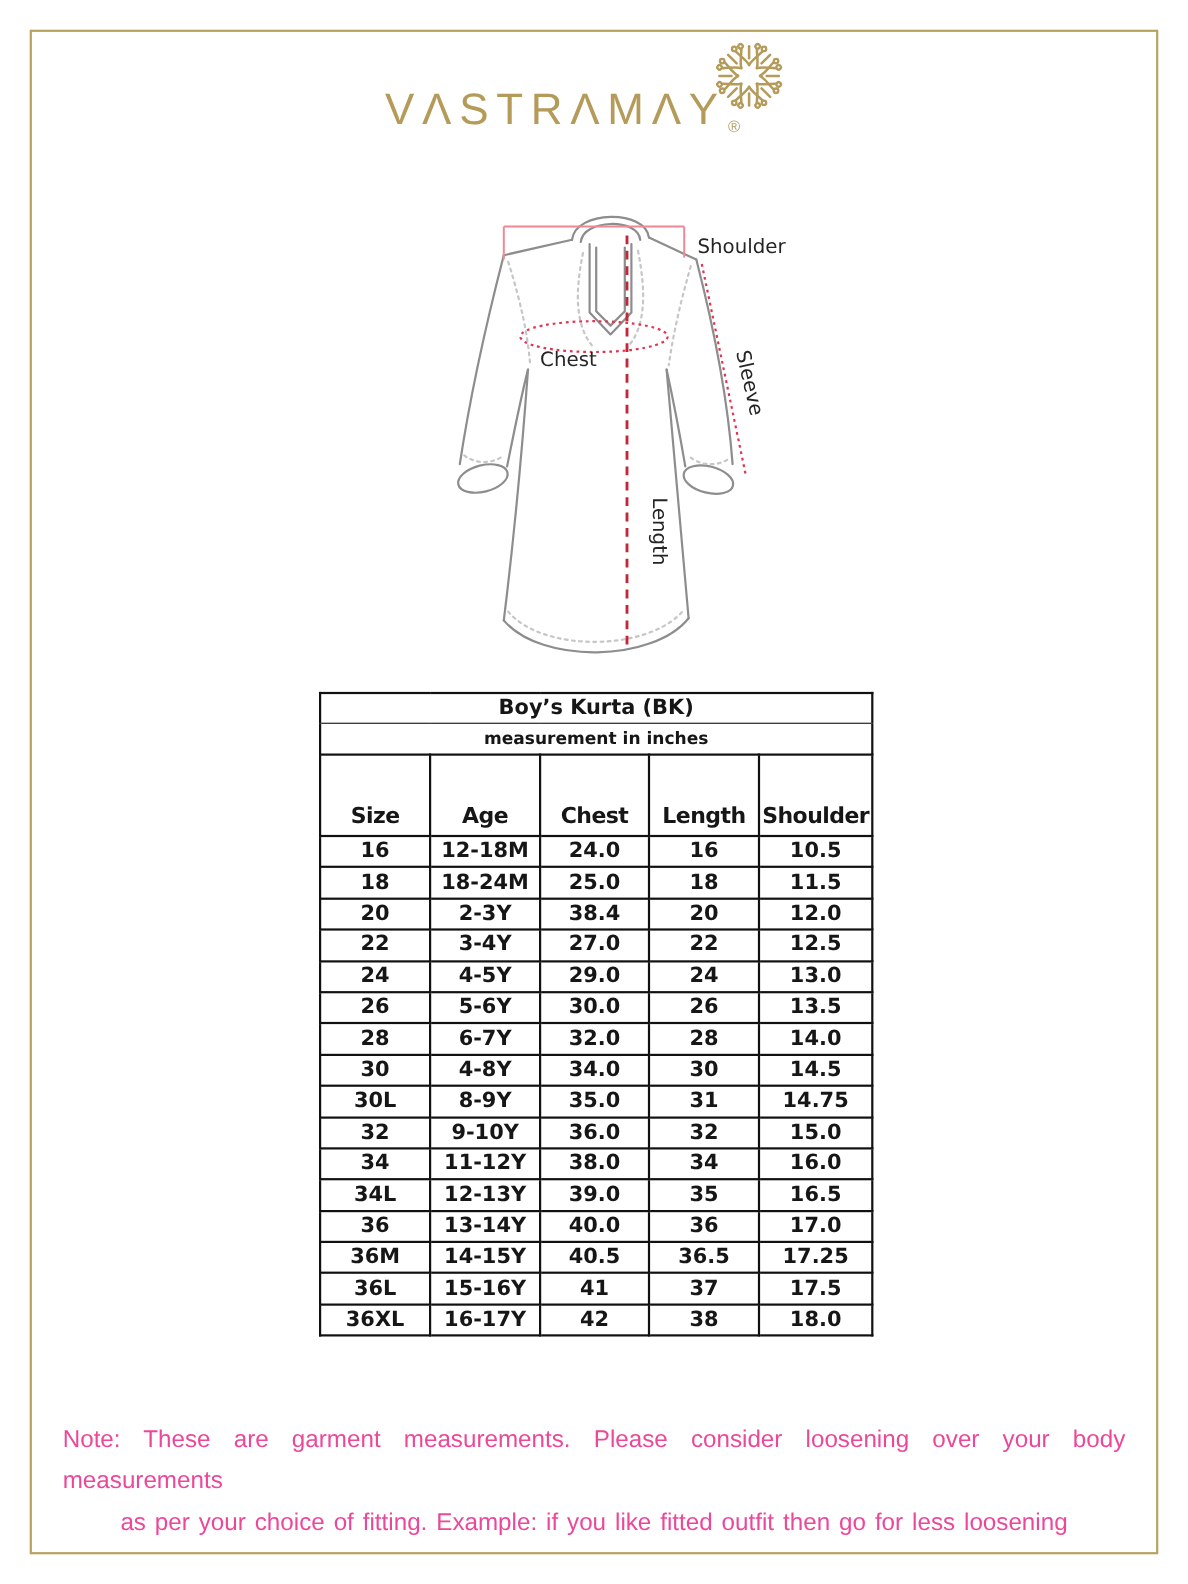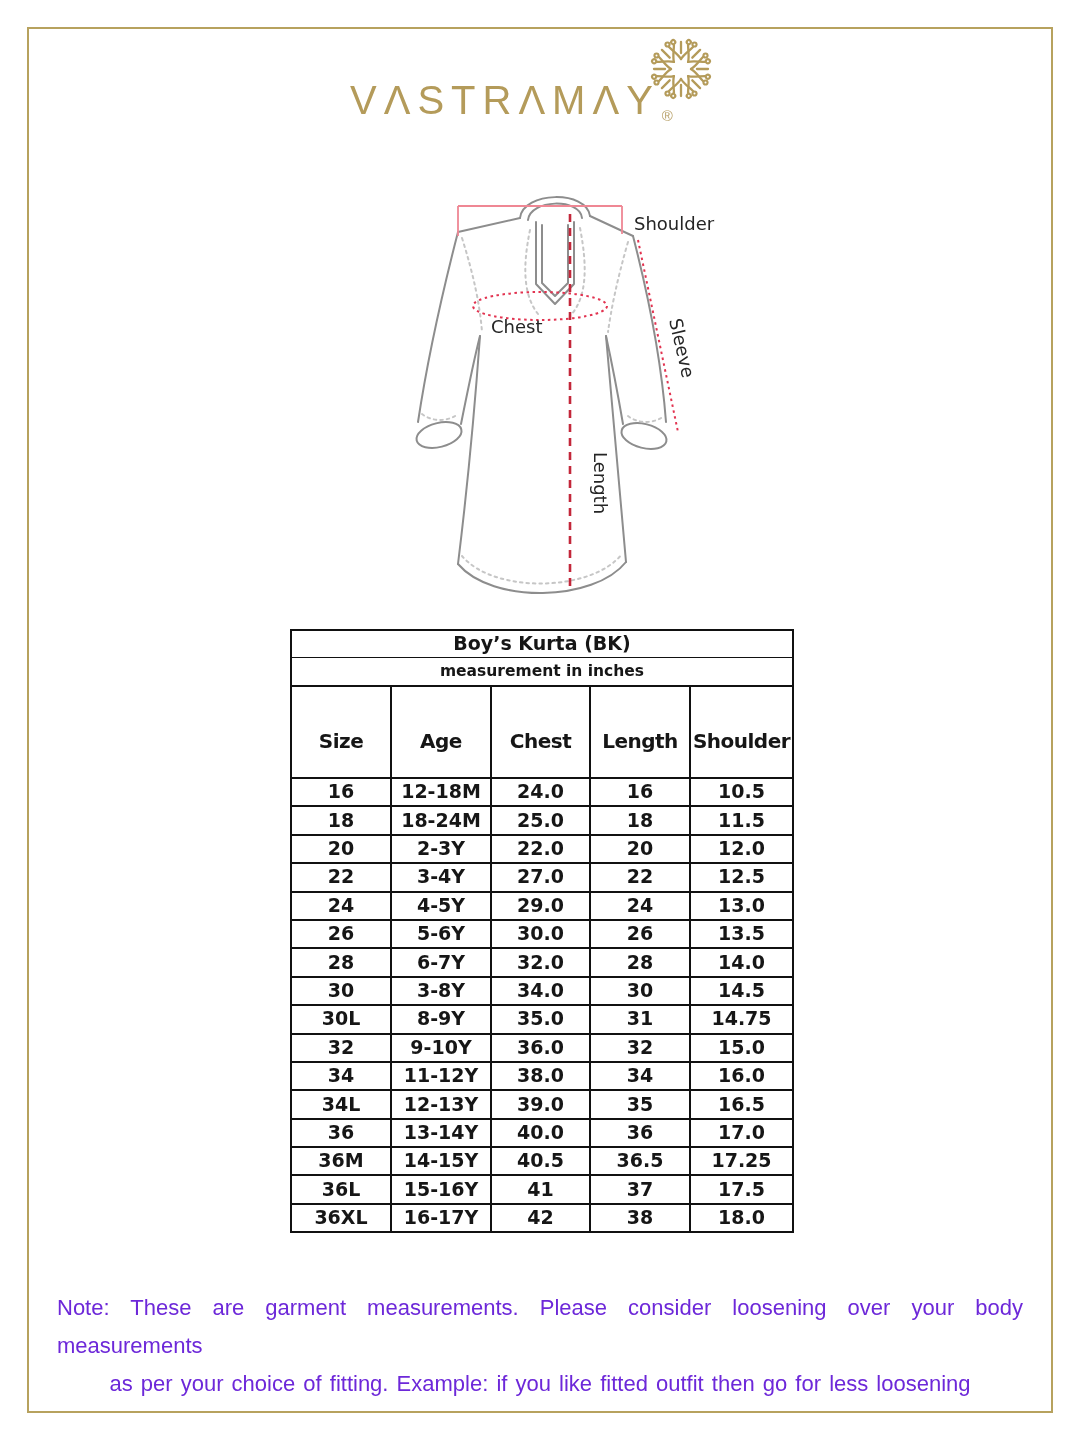--- a/index.html
+++ b/index.html
@@ -21,27 +21,27 @@
   .diagram text{font-family:"DejaVu Sans",sans-serif;font-size:18px;fill:#252525;}
 
   
   .size-table{position:absolute;left:290px;top:629px;width:502px;
               border-collapse:collapse;table-layout:fixed;}
   .size-table td,.size-table th{border:2px solid #111;text-align:center;
               color:#161616;padding:0;line-height:1.15;}
   .t-title{font-size:19px;font-weight:bold;height:26px;border-bottom-width:1px !important;border-radius:13px;}
   .t-sub{font-size:15.5px;font-weight:bold;height:27px;border-top-width:1px !important;}
   .head-row th{font-size:20px;font-weight:bold;height:66px;vertical-align:bottom;
-              padding-bottom:24px;letter-spacing:-0.5px;}
+              padding-bottom:6px;letter-spacing:-0.5px;}
   .size-table tbody td{font-size:19px;font-weight:bold;height:26.4px;vertical-align:middle;}
   .tint{color:#1e1e6e;}
 
   
   .note{position:absolute;left:57px;top:1289px;width:966px;
-        font-family:"Liberation Sans",sans-serif;font-size:22px;color:#6d28d9;
+        font-family:"Liberation Sans",sans-serif;font-size:22px;color:#ec4899;
         line-height:38px;word-spacing:2px;}
   .note .l1{text-align:justify;text-align-last:justify;}
   .note .l2{text-align:center;}
 </style>
 </head>
 <body>
 
 <div class="page">
   <div class="frame"></div>
 
@@ -147,21 +147,21 @@
         <tr>
           <td>18</td>
           <td>18-24M</td>
           <td class="tint">25.0</td>
           <td class="tint">18</td>
           <td class="tint">11.5</td>
         </tr>
         <tr>
           <td>20</td>
           <td>2-3Y</td>
-          <td class="tint">22.0</td>
+          <td class="tint">38.4</td>
           <td class="tint">20</td>
           <td class="tint">12.0</td>
         </tr>
         <tr>
           <td>22</td>
           <td>3-4Y</td>
           <td class="tint">27.0</td>
           <td class="tint">22</td>
           <td class="tint">12.5</td>
         </tr>
@@ -181,21 +181,21 @@
         </tr>
         <tr>
           <td>28</td>
           <td>6-7Y</td>
           <td class="tint">32.0</td>
           <td class="tint">28</td>
           <td class="tint">14.0</td>
         </tr>
         <tr>
           <td>30</td>
-          <td>3-8Y</td>
+          <td>4-8Y</td>
           <td class="tint">34.0</td>
           <td class="tint">30</td>
           <td class="tint">14.5</td>
         </tr>
         <tr>
           <td>30L</td>
           <td>8-9Y</td>
           <td>35.0</td>
           <td>31</td>
           <td>14.75</td>

